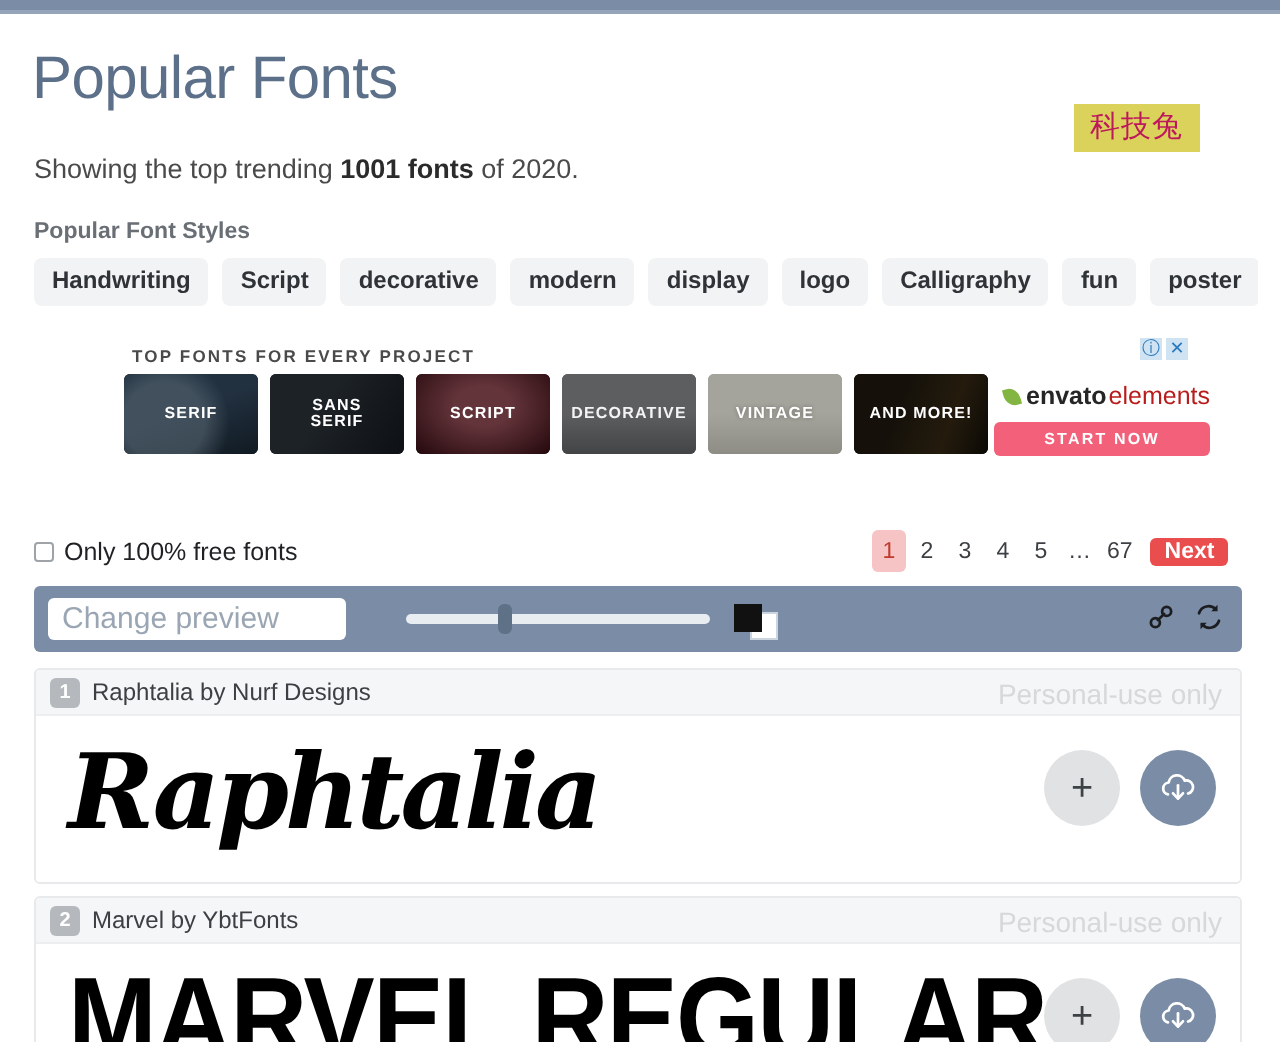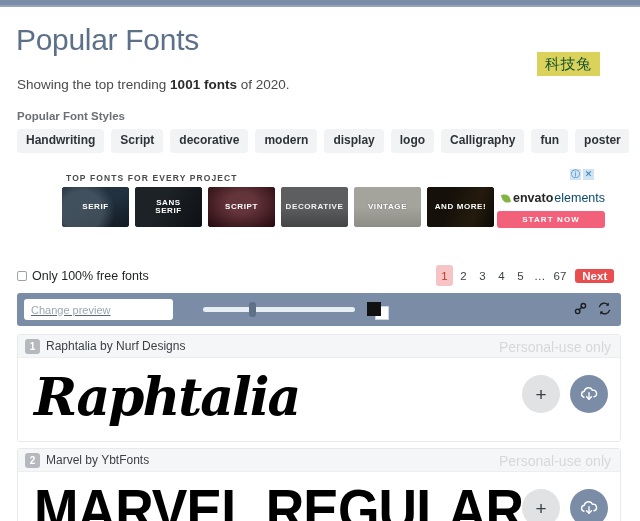--- a/index.html
+++ b/index.html
@@ -63,21 +63,21 @@
     font-size: 30px;
     font-weight: 400;
     color: #5d7089;
     letter-spacing: -0.3px;
   }
 
   .badge-cn {
     position: absolute;
     top: 45px; left: 535px;
     background: #dbd25c;
-    color: #14532d;
+    color: #be185d;
     font-size: 15px;
     padding: 3px 8px 4px 8px;
     line-height: 1.15;
     letter-spacing: 0.5px;
   }
 
   .subtitle {
     position: absolute;
     top: 70px; left: 15px;
     font-size: 13.5px;
@@ -190,21 +190,21 @@
   }
   .leaf {
     width: 8px; height: 9px;
     background: #82b541;
     border-radius: 0 70% 0 70%;
     transform: rotate(-15deg);
     margin-right: 2px;
     display: inline-block;
   }
   .brand-dark { color: #262626; }
-  .brand-green { color: #0c4a6e; font-weight: 400; }
+  .brand-green { color: #b91c1c; font-weight: 400; }
 
   .ad-cta {
     position: absolute;
     top: 44px; left: 495px;
     width: 108px; height: 17px;
     background: #f2607a;
     border-radius: 3px;
     color: #ffffff;
     font-size: 8px;
     font-weight: 700;
@@ -306,25 +306,24 @@
     background: #7b8da6;
     border-radius: 3px;
   }
   .preview-input {
     position: absolute;
     top: 6px; left: 7px;
     width: 149px; height: 21px;
     background: #ffffff;
     border: none;
     border-radius: 3px;
-    font-size: 11px;
+    font-size: 15px;
     color: #5a6673;
     padding: 0 7px;
     font-family: "Liberation Sans", sans-serif;
-    text-decoration: underline;
   }
   .preview-input::placeholder { color: #9aa6b3; }
 
   .slider {
     position: absolute;
     top: 14px; left: 186px;
     width: 152px; height: 5px;
     background: #e8edf2;
     border-radius: 3px;
     cursor: pointer;

